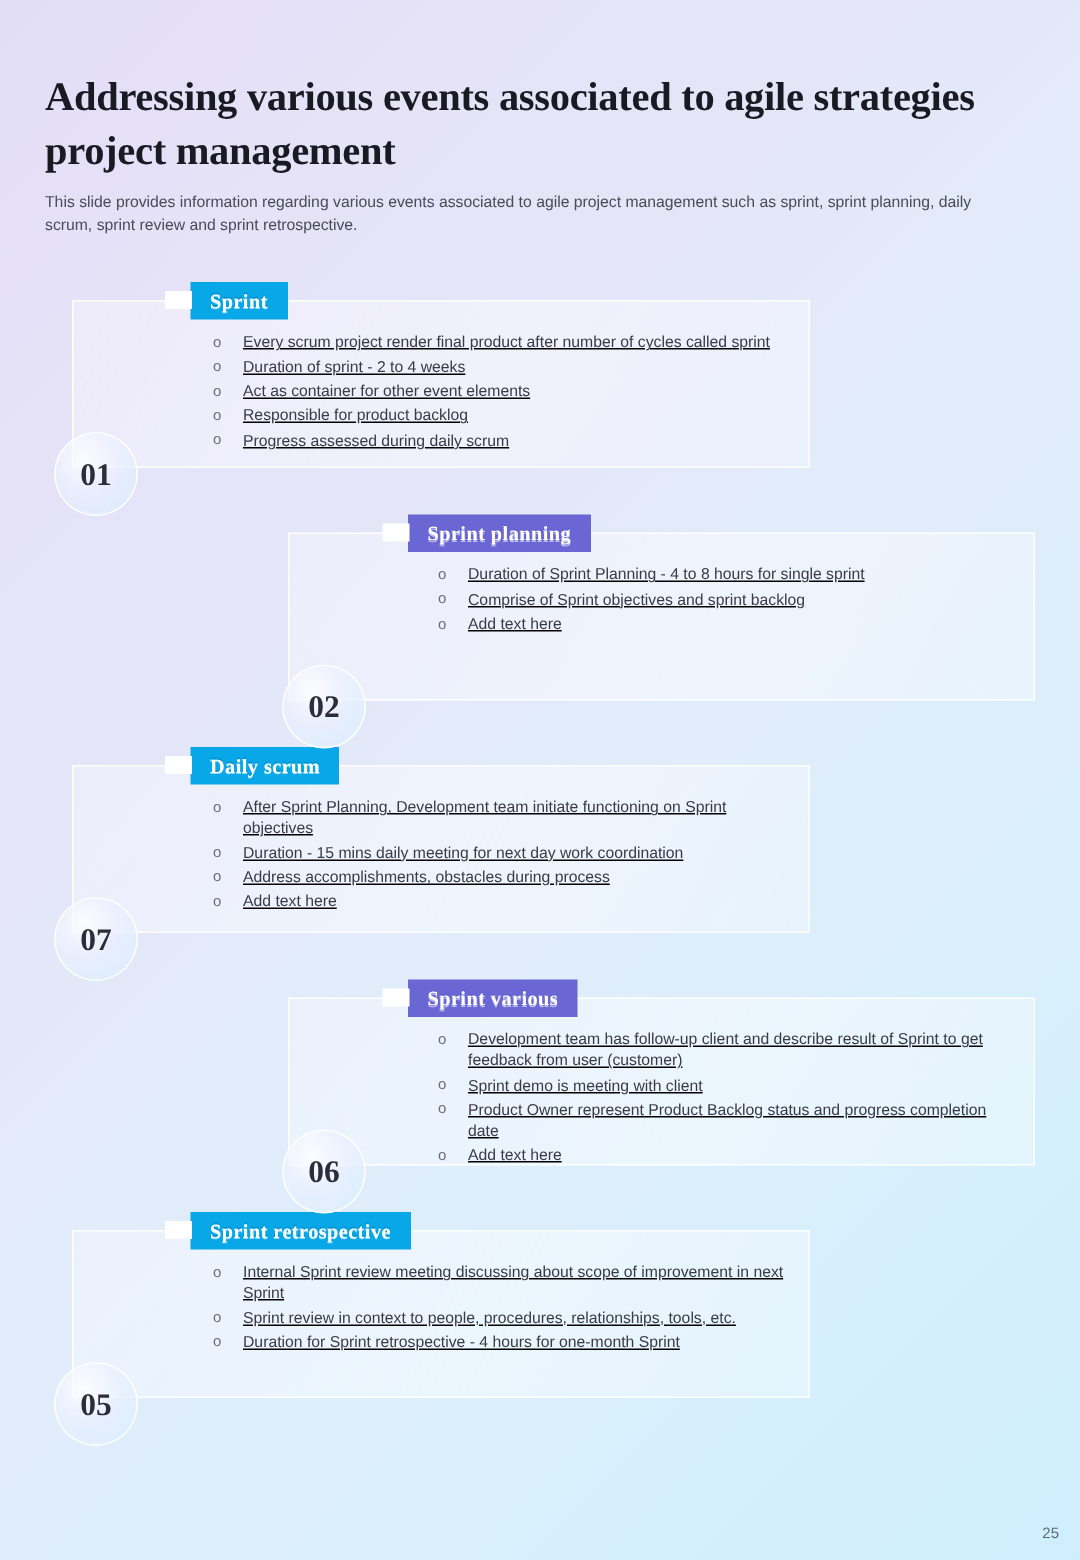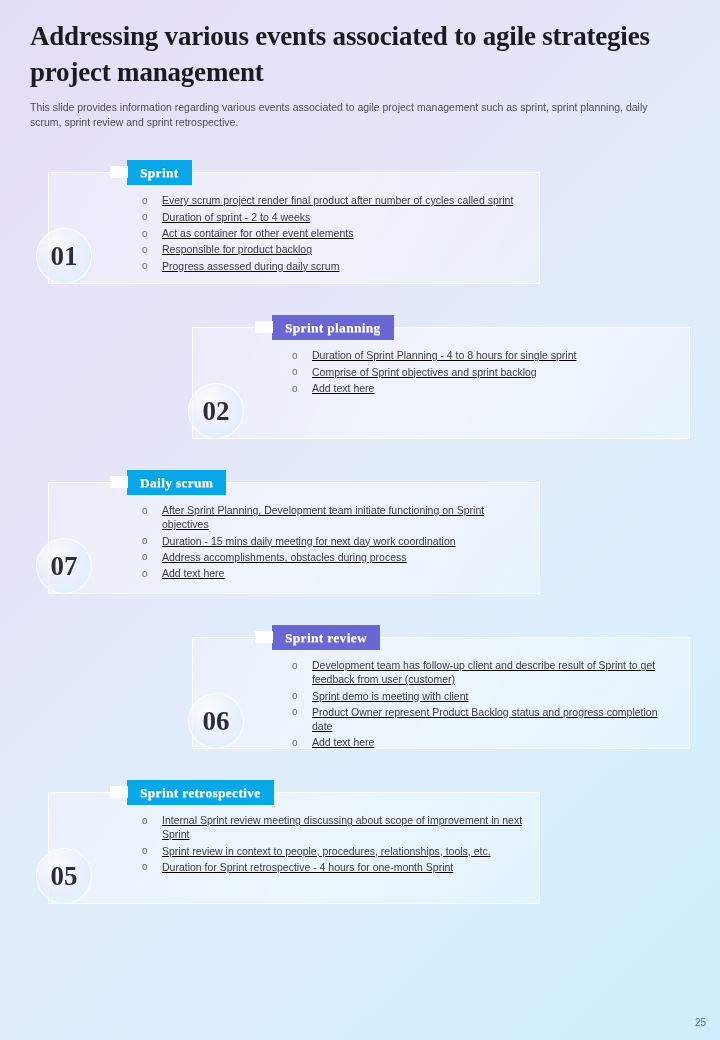--- a/index.html
+++ b/index.html
@@ -29,20 +29,21 @@
     padding: 18px 28px 0 30px;
   }
   .slide-title {
     font-family: "Liberation Serif", serif;
     font-weight: bold;
     font-size: 27px;
     line-height: 1.35;
     color: #1a1a22;
     letter-spacing: -0.2px;
     max-width: 640px;
+    margin-top: 28px;
   }
   .slide-subtitle {
     margin-top: 9px;
     font-size: 10.5px;
     line-height: 1.45;
     color: #4b4b57;
     max-width: 638px;
   }
 
   
@@ -112,24 +113,24 @@
     border: 1.6px solid rgba(255,255,255,0.95);
     background: radial-gradient(circle at 35% 30%,
                 rgba(255,255,255,0.80) 0%,
                 rgba(235,240,255,0.70) 45%,
                 rgba(213,238,252,0.75) 100%);
     display: flex;
     align-items: center;
     justify-content: center;
     font-family: "Liberation Serif", serif;
     font-weight: bold;
-    font-size: 27px;
+    font-size: 21px;
     color: #2d2d3a;
     z-index: 6;
-    top: 78px;
+    top: 110px;
   }
   .row.left  .num-circle { left: 36px; }
   .row.right .num-circle { left: 188px; }
 
   
   .bullets {
     position: absolute;
     top: 44px;
     list-style: none;
     text-decoration: underline;
@@ -204,21 +205,21 @@
       <ul class="bullets">
         <li>After  Sprint Planning, Development team initiate functioning on Sprint objectives</li>
         <li>Duration - 15 mins daily meeting for next day work coordination</li>
         <li>Address accomplishments, obstacles during process</li>
         <li>Add text here</li>
       </ul>
     </div>
     <div class="row right">
       <div class="frame"></div>
       <div class="connector"></div>
-      <div class="badge" style="background: rgb(106, 103, 212);">Sprint  review</div>
+      <div class="badge" style="background: rgb(106, 103, 212);">Sprint  various</div>
       <div class="num-circle">06</div>
       <ul class="bullets">
         <li>Development team has follow-up client and describe result of Sprint to get feedback from user (customer)</li>
         <li>Sprint demo is meeting with client</li>
         <li>Product Owner represent Product Backlog status and progress completion date</li>
         <li>Add text here</li>
       </ul>
     </div>
     <div class="row left">
       <div class="frame"></div>

